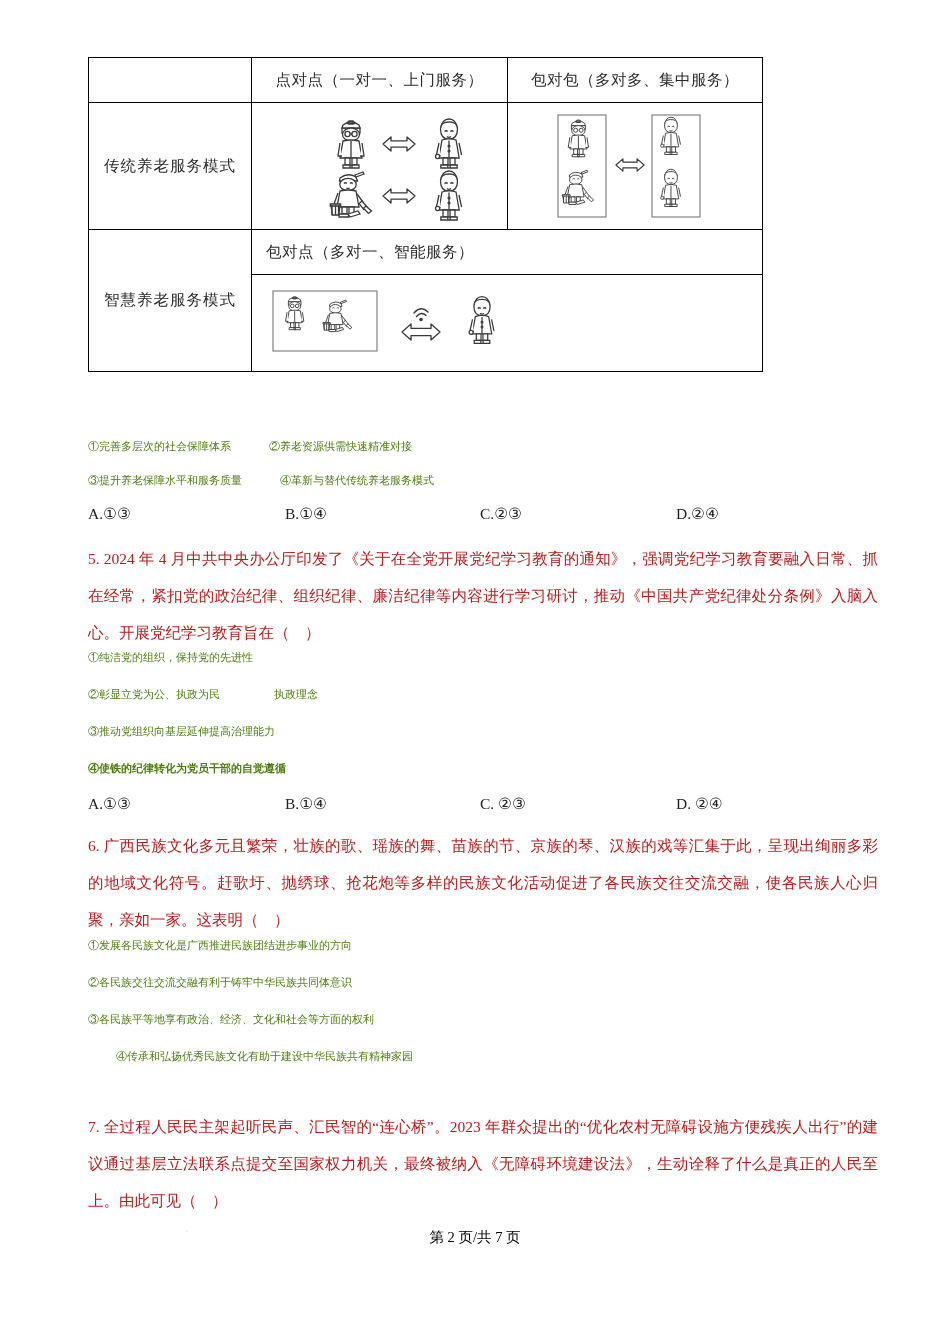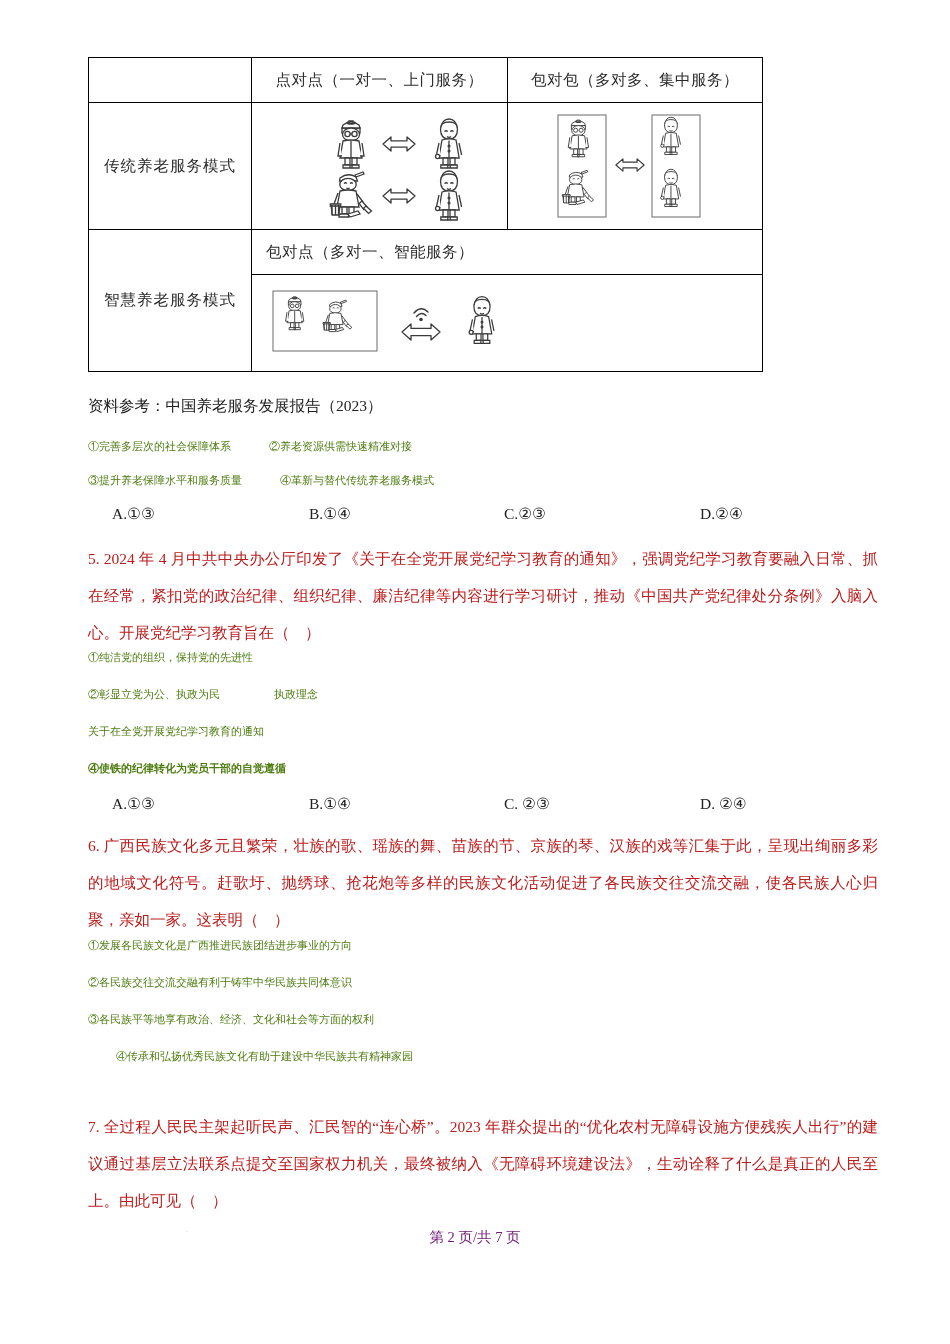--- a/index.html
+++ b/index.html
@@ -80,21 +80,20 @@
     text-align: justify;
     text-justify: inter-ideograph;
   }
   .opts {
     position: absolute;
     left: 88px;
     width: 790px;
     height: 30px;
     font-size: 15.5px;
     color: #222;
-    margin-left: 24px;
   }
   .opt {
     position: absolute;
     top: 0;
     white-space: nowrap;
   }
   .opt.o1 { left: 0px; }
   .opt.o2 { left: 197px; }
   .opt.o3 { left: 392px; }
   .opt.o4 { left: 588px; }
@@ -116,21 +115,21 @@
   .stem .gap { display: inline-block; width: 38px; }
 
   
   .footer {
     position: absolute;
     left: 0;
     top: 1228px;
     width: 950px;
     text-align: center;
     font-size: 14.5px;
-    color: #701a75;
+    color: #000000;
     font-family: Liberation Serif, serif;
   }
   .wm {
     position: absolute;
     left: 186px;
     top: 1226px;
     font-size: 7px;
     color: #c9c9c9;
   }
   svg { display: block; }
@@ -416,21 +415,20 @@
                   </svg>
                 </div>
               </div>
             </div>
           </td>
         </tr>
       </tbody>
     </table>
   </div>
 
-  <div class="srcline" style="top:396px;">资料参考：中国养老服务发展报告（2023）</div>
 
   <div class="stem" style="top:439px;">
     <span>①完善多层次的社会保障体系</span><span class="gap"></span><span>②养老资源供需快速精准对接</span>
   </div>
   <div class="stem" style="top:473px;">
     <span>③提升养老保障水平和服务质量</span><span class="gap"></span><span>④革新与替代传统养老服务模式</span>
   </div>
 
   <div class="opts" style="top:505px;">
     <span class="opt o1">A.①③</span>
@@ -438,21 +436,21 @@
     <span class="opt o3">C.②③</span>
     <span class="opt o4">D.②④</span>
   </div>
 
   <div class="block" style="top:540px;">5. 2024 年 4 月中共中央办公厅印发了《关于在全党开展党纪学习教育的通知》，强调党纪学习教育要融入日常、抓在经常，紧扣党的政治纪律、组织纪律、廉洁纪律等内容进行学习研讨，推动《中国共产党纪律处分条例》入脑入心。开展党纪学习教育旨在（　）</div>
 
   <div class="stem" style="top:650px;">①纯洁党的组织，保持党的先进性</div>
   <div class="stem" style="top:687px;">
     <span>②彰显立党为公、执政为民</span><span class="gap" style="width:54px;"></span><span>执政理念</span>
   </div>
-  <div class="stem" style="top:724px;">关于在全党开展党纪学习教育的通知</div>
+  <div class="stem" style="top:724px;">③推动党组织向基层延伸提高治理能力</div>
   <div class="stem" style="top:761px;font-weight:bold;">④使铁的纪律转化为党员干部的自觉遵循</div>
 
   <div class="opts" style="top:795px;">
     <span class="opt o1">A.①③</span>
     <span class="opt o2">B.①④</span>
     <span class="opt o3">C. ②③</span>
     <span class="opt o4">D. ②④</span>
   </div>
 
   <div class="block" style="top:827px;">6. 广西民族文化多元且繁荣，壮族的歌、瑶族的舞、苗族的节、京族的琴、汉族的戏等汇集于此，呈现出绚丽多彩的地域文化符号。赶歌圩、抛绣球、抢花炮等多样的民族文化活动促进了各民族交往交流交融，使各民族人心归聚，亲如一家。这表明（　）</div>

